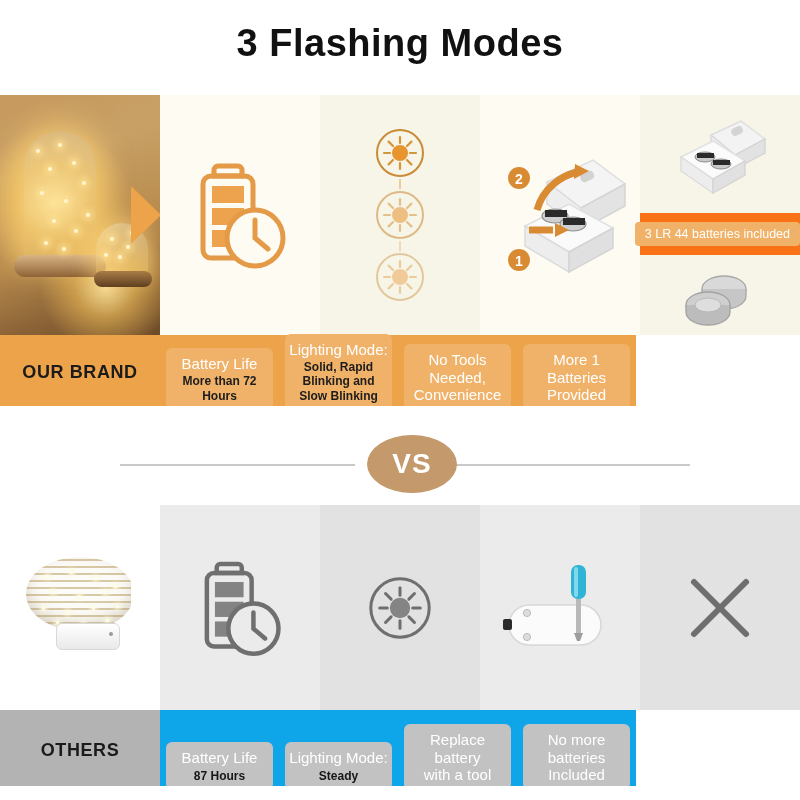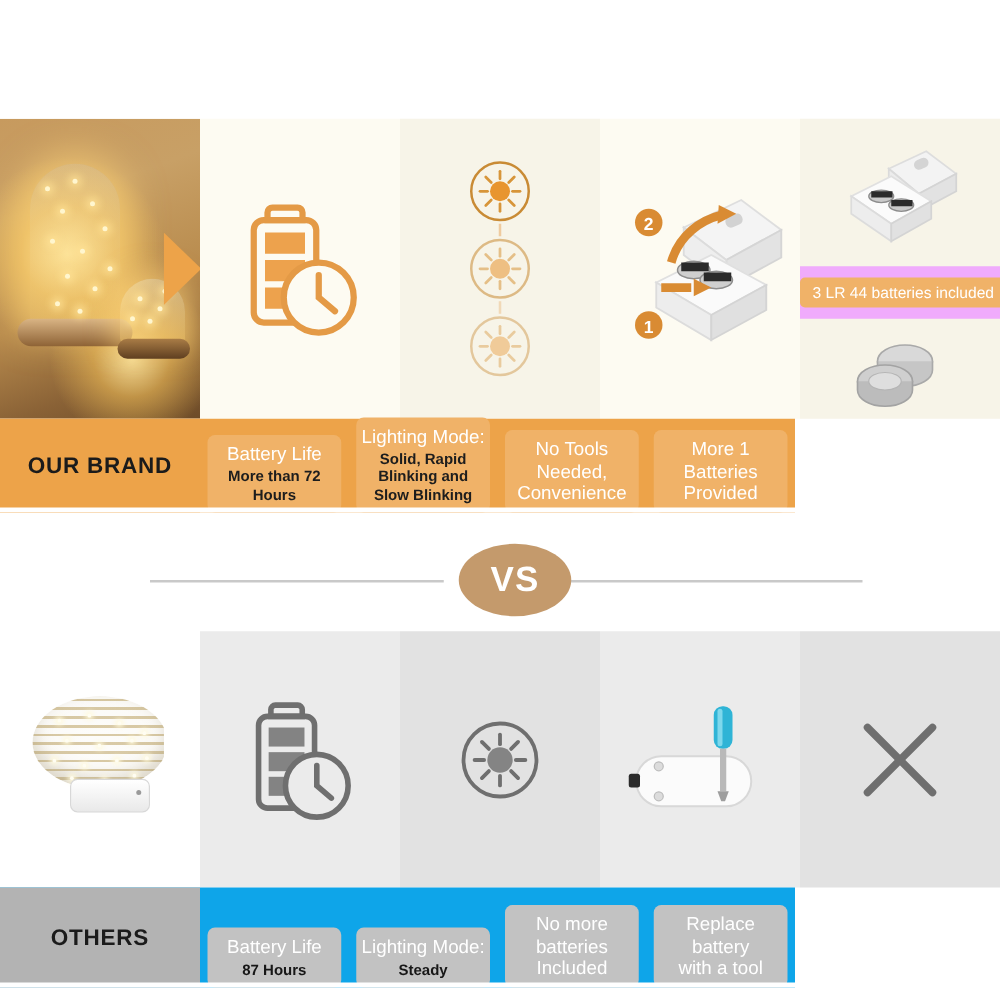--- a/index.html
+++ b/index.html
@@ -149,35 +149,36 @@
 
   
   .icon-orange{color:#e49a46;}
   .icon-gray{color:#6f6f6f;}
 
   .suncol{display:flex;flex-direction:column;align-items:center;}
   .sunlink{width:2px;height:10px;background:currentColor;opacity:.55;}
 
   .banner{
     position:absolute;left:0;right:0;top:118px;height:42px;
-    background:#f0abfc;display:flex;align-items:center;justify-content:flex-start;
+    background:#f97316;display:flex;align-items:center;justify-content:flex-end;
   }
   .banner span{
     display:inline-block;background:#f0b268;border-radius:4px;
     padding:5px 10px;color:#ffffff;font-size:12.5px;white-space:nowrap;
   }
   .stackcell{position:relative;width:100%;height:100%;}
   .stack-top{position:absolute;left:0;right:0;top:6px;height:108px;display:flex;align-items:center;justify-content:center;}
   .stack-bot{position:absolute;left:0;right:0;top:164px;bottom:0;display:flex;align-items:center;justify-content:center;}
 </style>
 </head>
 <body>
 
 <div class="page">
 
+  <div class="title">3 Flashing Modes</div>
 
   <div class="block brand">
 
     <div class="panels">
 
       <div class="hero">
         <div class="hero-photo photo-lamp">
           <div class="lamp-dome"></div>
           <div class="lamp-base"></div>
           <div class="lamp-small"></div>
@@ -482,28 +483,28 @@
 
       <div class="labelbar">
         <div class="chip">
           <span class="t1">Lighting Mode:</span>
           <span class="t2">Steady</span>
         </div>
       </div>
 
       <div class="labelbar">
         <div class="chip">
+          <span class="t1">Replace battery</span>
+          <span class="t1">with a tool</span>
+        </div>
+      </div>
+
+      <div class="labelbar">
+        <div class="chip">
           <span class="t1">No more batteries</span>
           <span class="t1">Included</span>
-        </div>
-      </div>
-
-      <div class="labelbar">
-        <div class="chip">
-          <span class="t1">Replace battery</span>
-          <span class="t1">with a tool</span>
         </div>
       </div>
     </div>
     <div class="underline"></div>
   </div>
 
 </div>
 
 </body></html>

